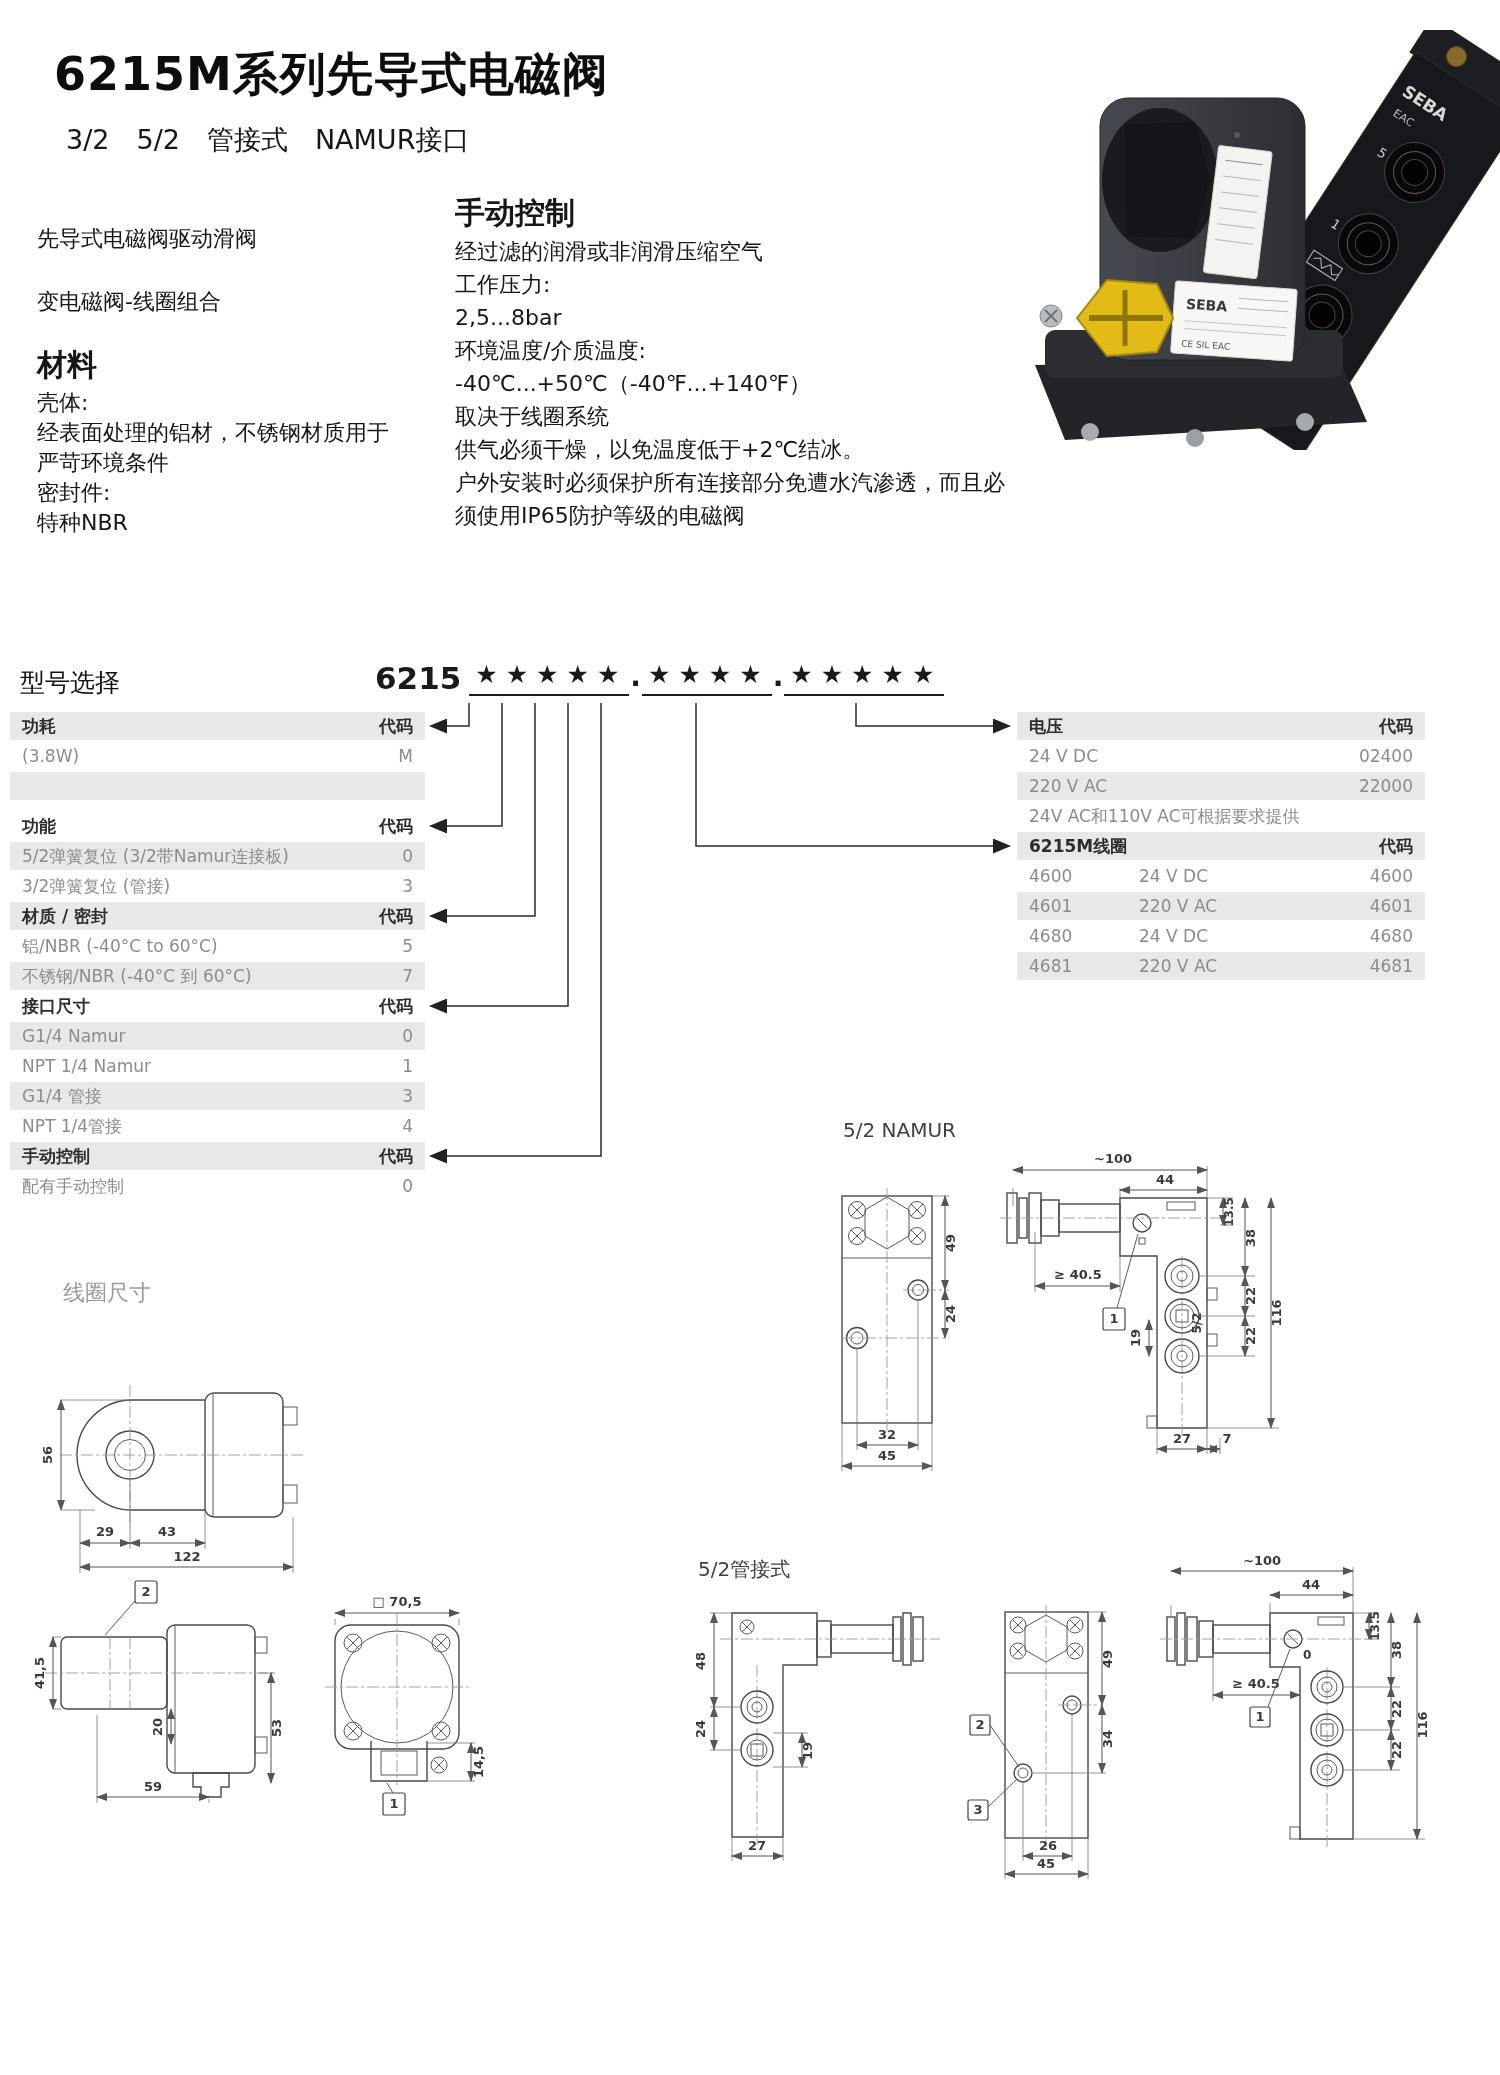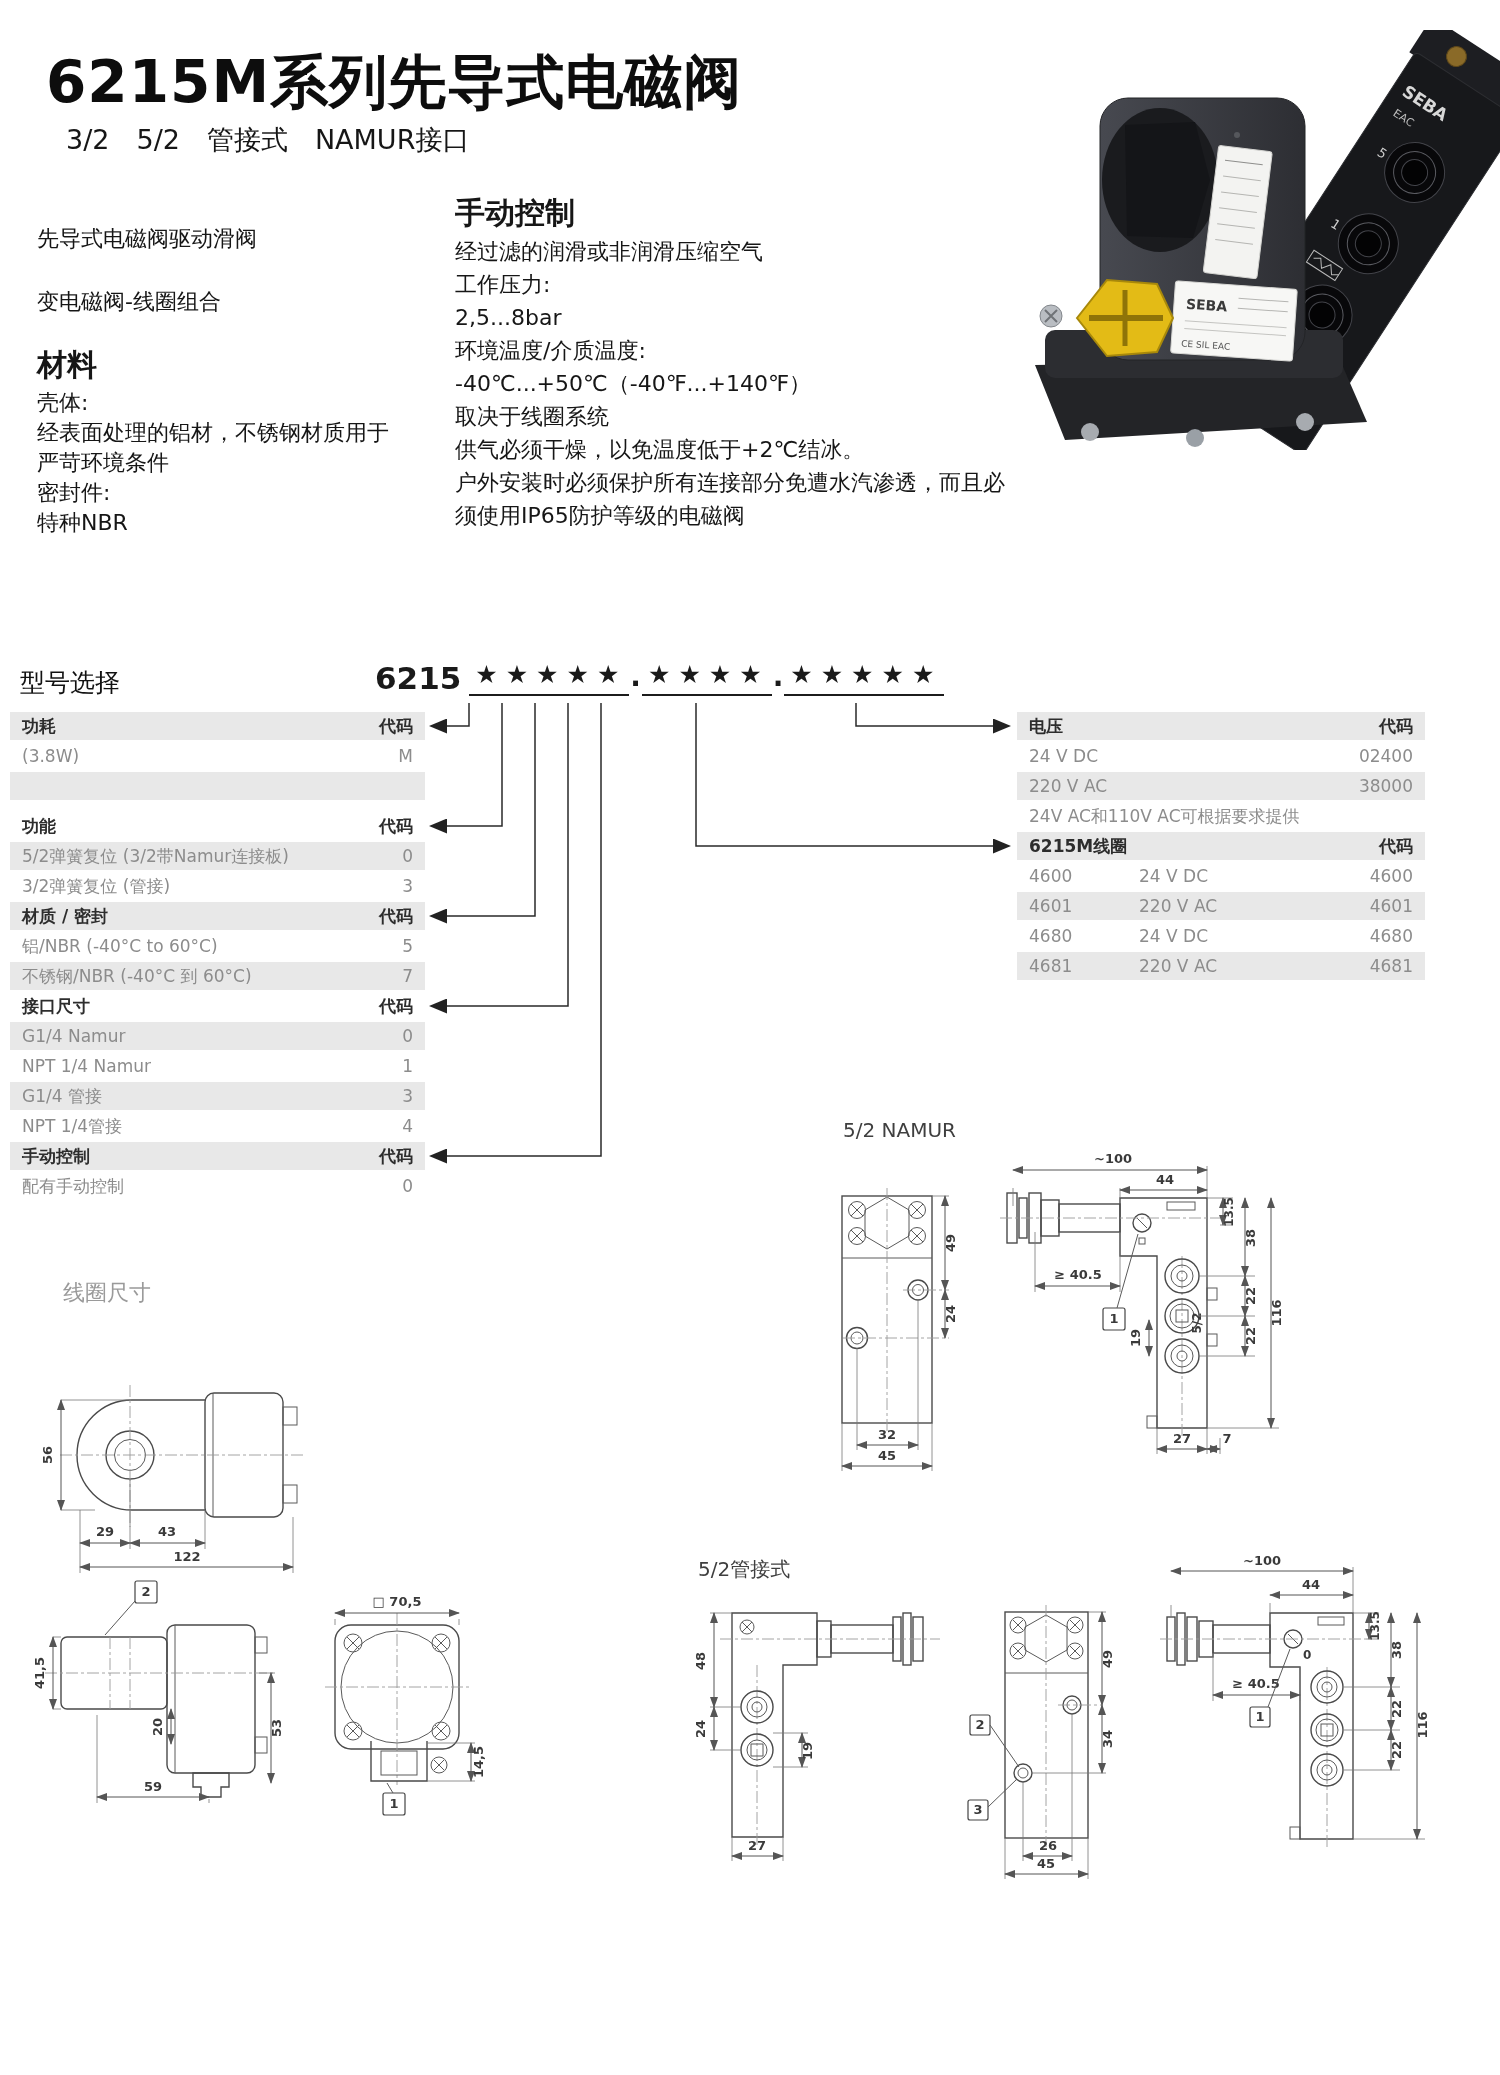--- a/index.html
+++ b/index.html
@@ -1,19 +1,19 @@
 <!DOCTYPE html>
 <html><head>
 <meta charset="utf-8">
 <style>
   html,body{margin:0;padding:0}
   body{width:1500px;height:2075px;position:relative;background:#fff;
        font-family:"DejaVu Sans","Liberation Sans",sans-serif;color:#1a1a1a;overflow:hidden}
   .abs{position:absolute}
-  .title{left:46px;top:44px;font-size:58px;font-weight:700;letter-spacing:1px;color:#0d0d0d}
+  .title{left:54px;top:44px;font-size:46px;font-weight:700;letter-spacing:1px;color:#0d0d0d}
   .subtitle{left:66px;top:122px;font-size:27px;color:#161616}
   .intro{left:37px;top:224px;width:440px;font-size:22px;line-height:30px;color:#161616}
   .intro .blk{margin-bottom:33px}
   .mat-h{font-size:30px;font-weight:600;margin:10px 0 8px 0}
   .tech{left:455px;top:196px;width:580px;font-size:22px;line-height:33px;color:#161616}
   .tech-h{font-size:30px;font-weight:600;margin-bottom:6px}
   .model-h{left:20px;top:666px;font-size:25px;color:#111}
   .starrow{left:375px;top:660px;display:flex;align-items:flex-start;white-space:nowrap}
   .starrow .prefix{font-size:31px;font-weight:700;margin-right:8px}
   .starrow .grp{font-size:25px;letter-spacing:8px;border-bottom:2px solid #1c1c1c;padding:0 2px 5px 6px}
@@ -257,21 +257,21 @@
   <div class="trow g h">
       <span class="tl">电压</span>
       <span class="tr">代码</span>
     </div>
   <div class="trow w d">
       <span class="tl">24 V DC</span>
       <span class="tr">02400</span>
     </div>
   <div class="trow g d">
       <span class="tl">220 V AC</span>
-      <span class="tr">38000</span>
+      <span class="tr">22000</span>
     </div>
   <div class="trow w d">
       <span class="tl">24V AC和110V AC可根据要求提供</span>
       <span class="tr"></span>
     </div>
   <div class="trow g h">
       <span class="tl">6215M线圈</span>
       <span class="tr">代码</span>
     </div>
   <div class="trow w d">

